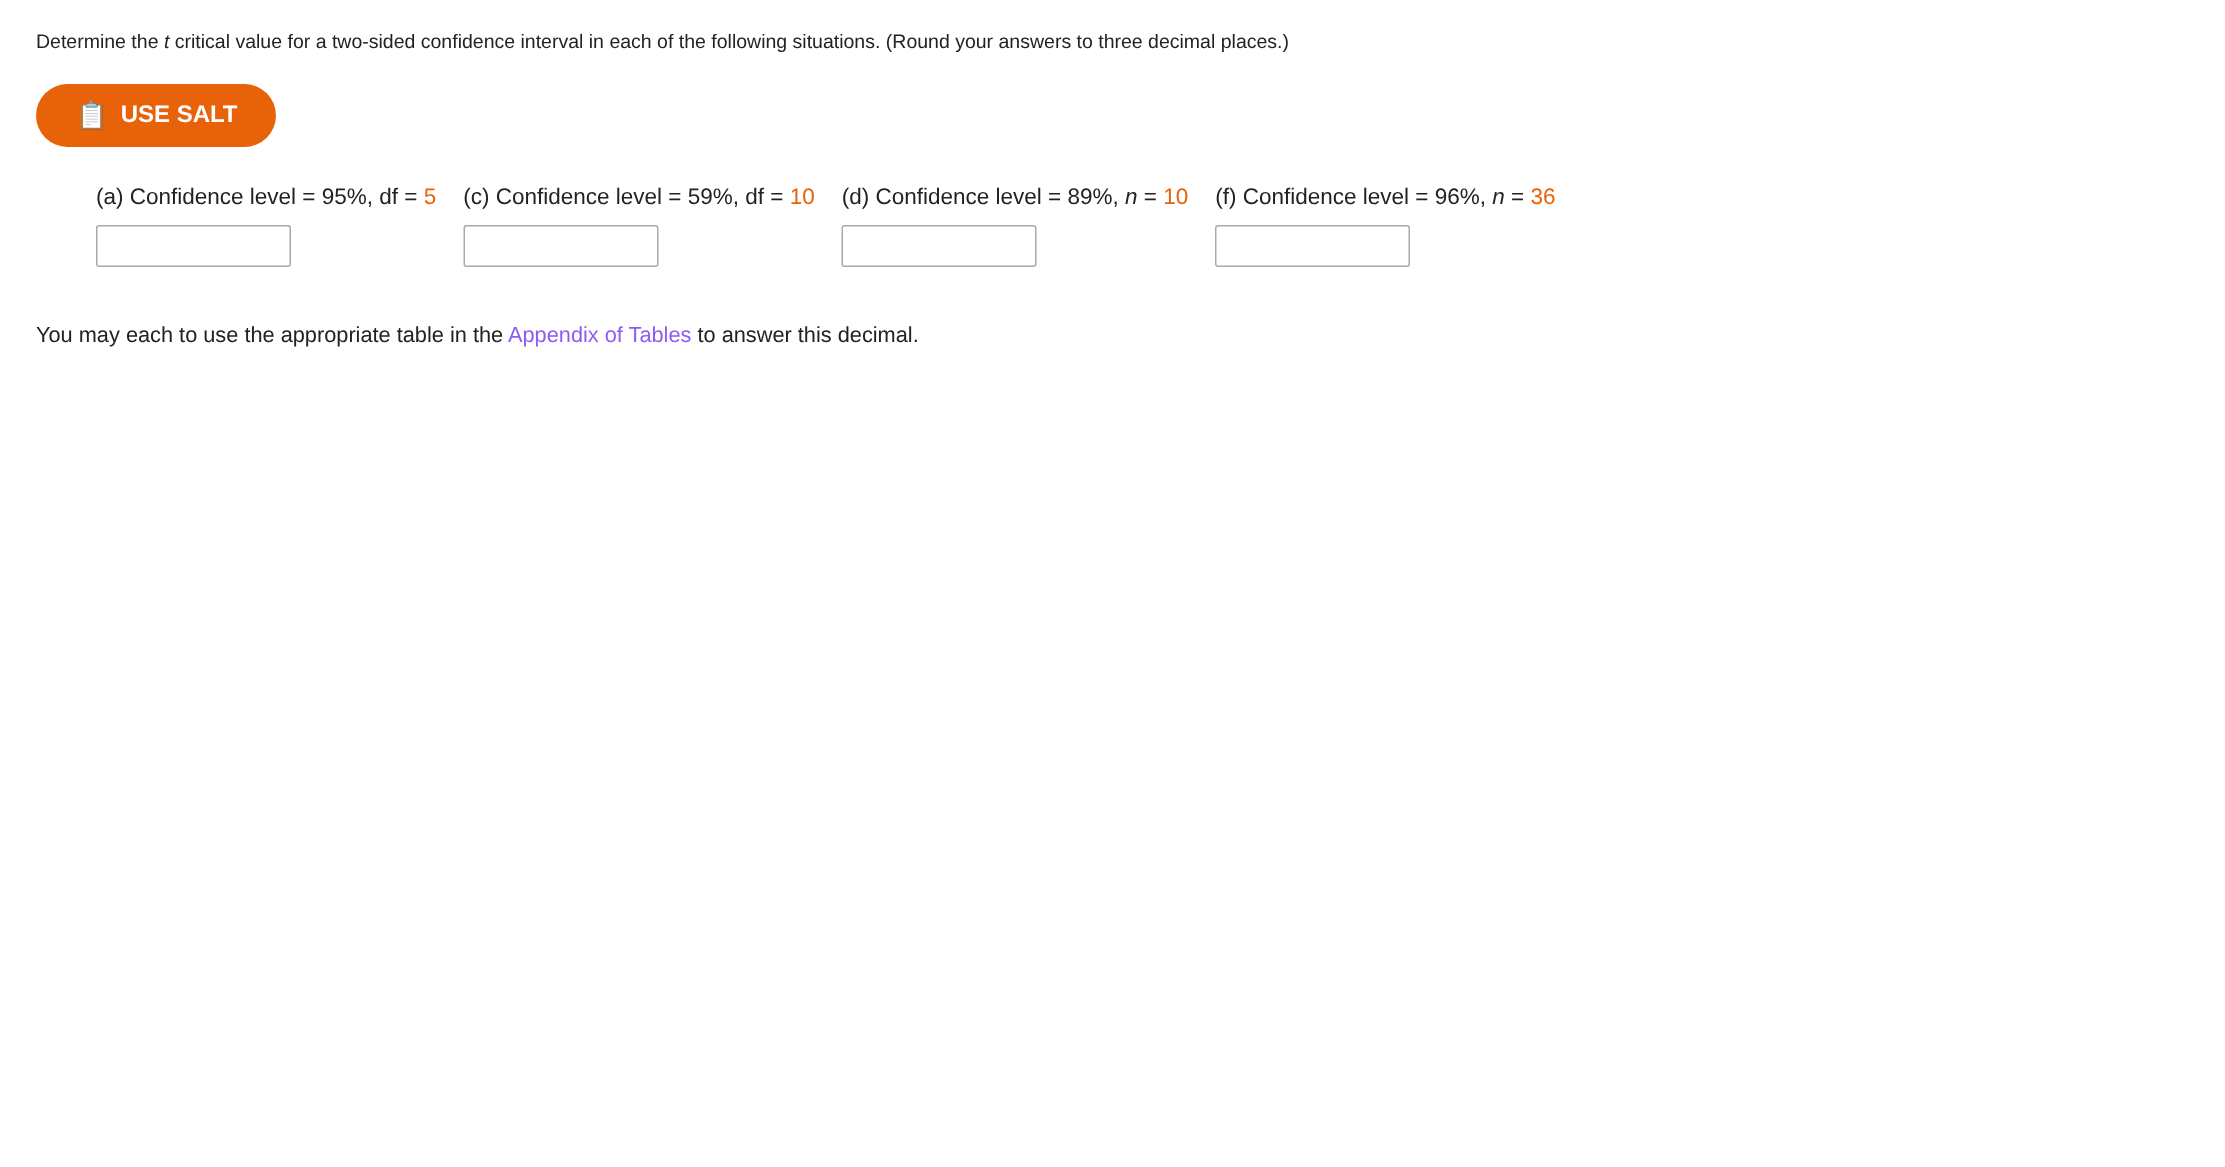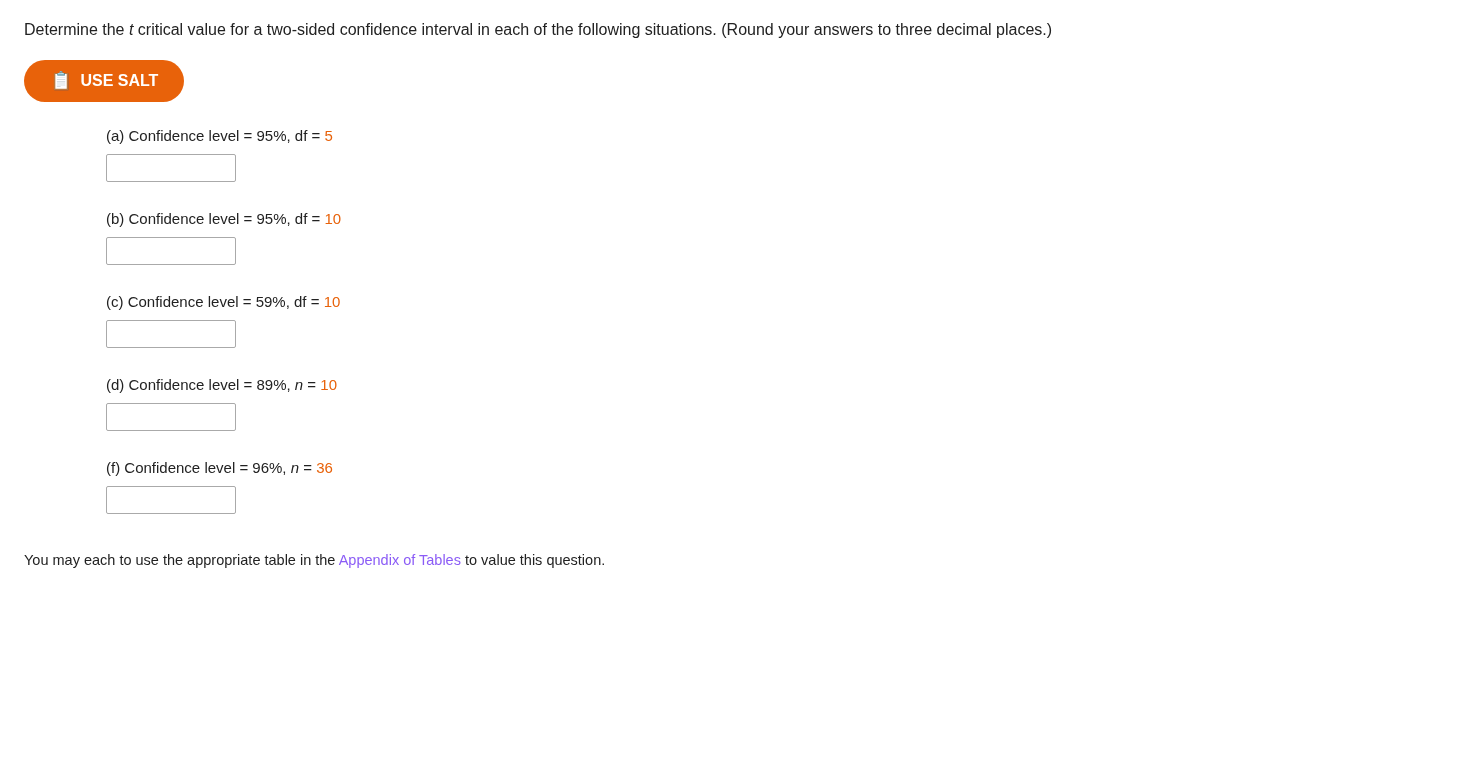--- a/index.html
+++ b/index.html
@@ -12,21 +12,21 @@
       font-family: Arial, sans-serif;
       font-size: 15px;
       color: #222;
       background: #fff;
       padding: 18px 24px;
       width: 1483px;
       min-height: 778px;
     }
 
     .main-question {
-      font-size: 16px;
+      font-size: 13px;
       color: #222;
       margin-bottom: 18px;
       line-height: 1.5;
     }
 
     .main-question .italic {
       font-style: italic;
     }
 
     .use-salt-btn {
@@ -44,23 +44,22 @@
       gap: 8px;
     }
 
     .use-salt-btn .salt-icon {
       font-size: 18px;
       display: inline-block;
     }
 
     .problems-container {
       display: flex;
-      flex-direction: column;
-      gap: 7px;
-      margin-left: 82px;
+      gap: 18px;
+      margin-left: 40px;
     }
 
     .problem-item {
       margin-bottom: 18px;
     }
 
     .problem-label {
       font-size: 15px;
       color: #222;
       margin-bottom: 6px;
@@ -114,26 +113,20 @@
 
 <div class="problems-container">
 
   <div class="problem-item">
     <div class="problem-label">
       <span>(a) Confidence level = 95%, df = </span><span class="highlight">5</span>
     </div>
     <input class="answer-input" type="text" style="">
   </div>
 
-  <div class="problem-item">
-    <div class="problem-label">
-      <span>(b) Confidence level = 95%, df = </span><span class="highlight">10</span>
-    </div>
-    <input class="answer-input" type="text" style="">
-  </div>
 
   <div class="problem-item">
     <div class="problem-label">
       <span>(c) Confidence level = 59%, df = </span><span class="highlight">10</span>
     </div>
     <input class="answer-input" type="text" style="">
   </div>
 
   <div class="problem-item">
     <div class="problem-label">
@@ -146,17 +139,17 @@
   <div class="problem-item">
     <div class="problem-label">
       <span>(f) Confidence level = 96%, </span><span class="italic">n</span><span> = </span><span class="highlight">36</span>
     </div>
     <input class="answer-input" type="text" style="">
   </div>
 
 </div>
 
 <div class="footer-note">
-  <span>You may each to use the appropriate table in the </span><a href="#">Appendix of Tables</a><span> to value this question.</span>
+  <span>You may each to use the appropriate table in the </span><a href="#">Appendix of Tables</a><span> to answer this decimal.</span>
 </div>
 
 
 
 
 </body></html>

